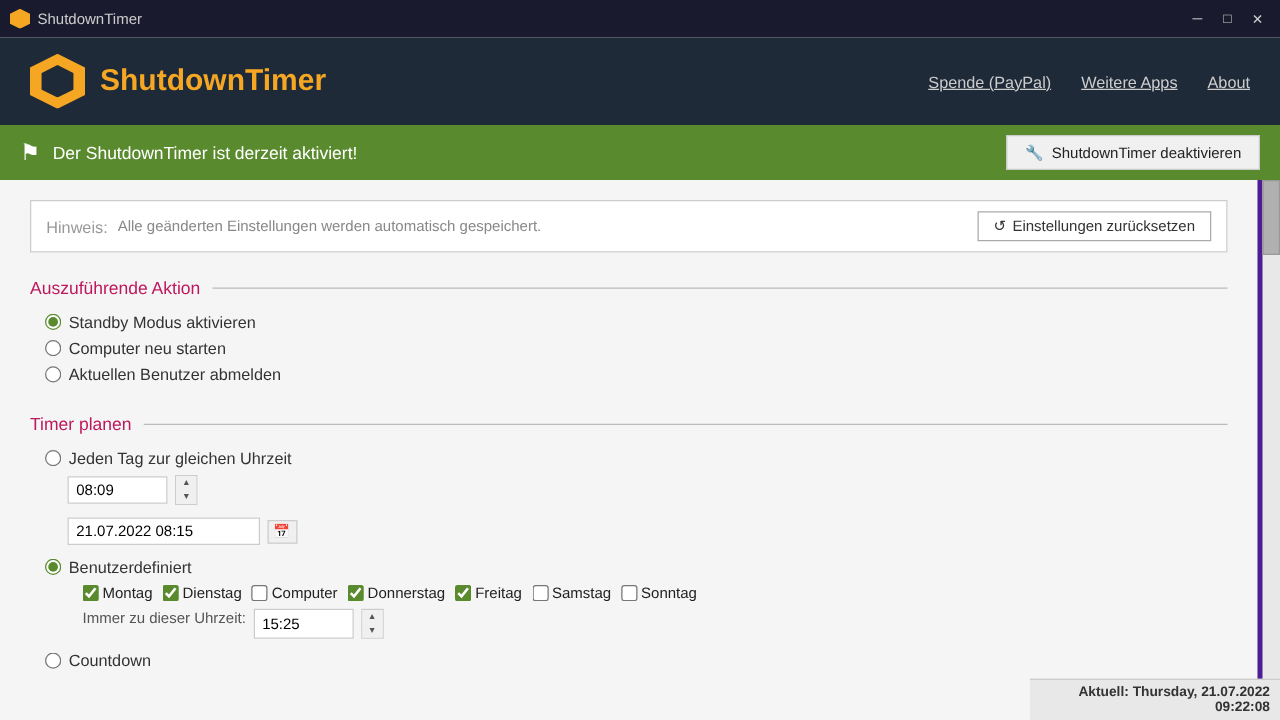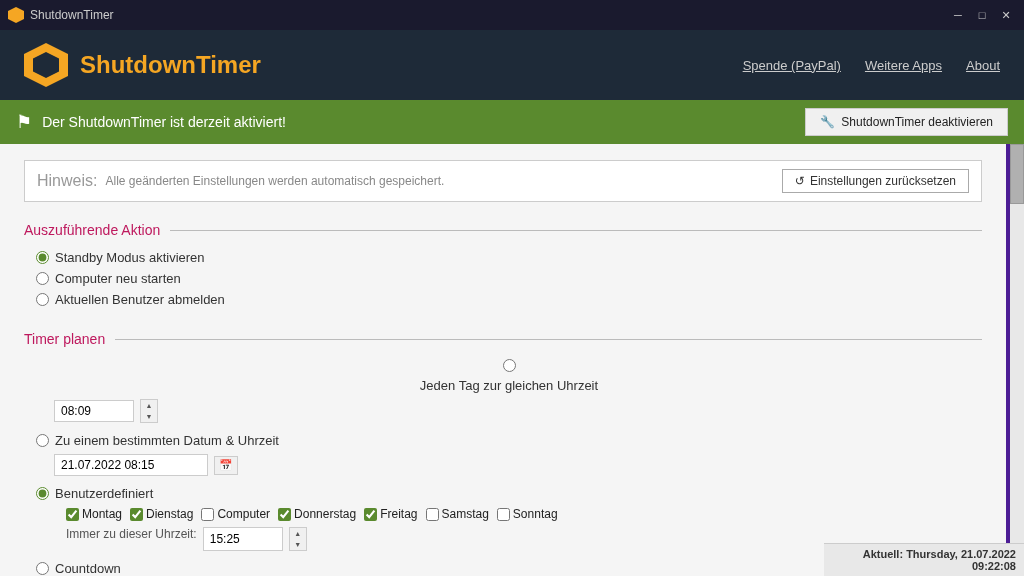--- a/index.html
+++ b/index.html
@@ -177,21 +177,21 @@
       border: 1px solid #ccc;
       background: white;
       display: flex;
       align-items: center;
       padding: 8px 12px;
       margin-bottom: 20px;
       gap: 8px;
     }
     .hint-label {
       color: #999;
-      font-size: 16px;
+      font-size: 13px;
       white-space: nowrap;
     }
     .hint-text {
       flex: 1;
       color: #888;
       font-size: 12px;
     }
     .reset-btn {
       background: white;
       border: 1px solid #aaa;
@@ -388,38 +388,34 @@
       <div class="radio-option">
         <input type="radio" name="action" style="">
         <label>Aktuellen Benutzer abmelden</label>
       </div>
     </div>
 
     <div class="section-block">
       <div class="section-title">Timer planen</div>
 
       <div class="timer-option-row">
-        <div class="radio-option" style="padding-left:0;flex-direction:column;">
+        <div class="radio-option" style="padding-left:0;">
           <input type="radio" name="timer" style="">
           <label>Jeden Tag zur gleichen Uhrzeit</label>
         </div>
         <div class="time-select-row">
           <input class="time-input" type="text" value="08:09" style="">
           <div class="time-spinner">
             <button class="spinner-up">▲</button>
             <button class="spinner-down">▼</button>
           </div>
         </div>
       </div>
 
       <div class="timer-option-row">
-        <div class="radio-option" style="padding-left:0;">
-          <input type="radio" name="timer" style="">
-          <label>Zu einem bestimmten Datum &amp; Uhrzeit</label>
-        </div>
         <div class="time-select-row">
           <input class="datetime-input" type="text" value="21.07.2022 08:15" style="">
           <button class="cal-btn">📅</button>
         </div>
       </div>
 
       <div class="timer-option-row">
         <div class="radio-option" style="padding-left:0;">
           <input type="radio" name="timer" checked="" style="">
           <label>Benutzerdefiniert</label>

